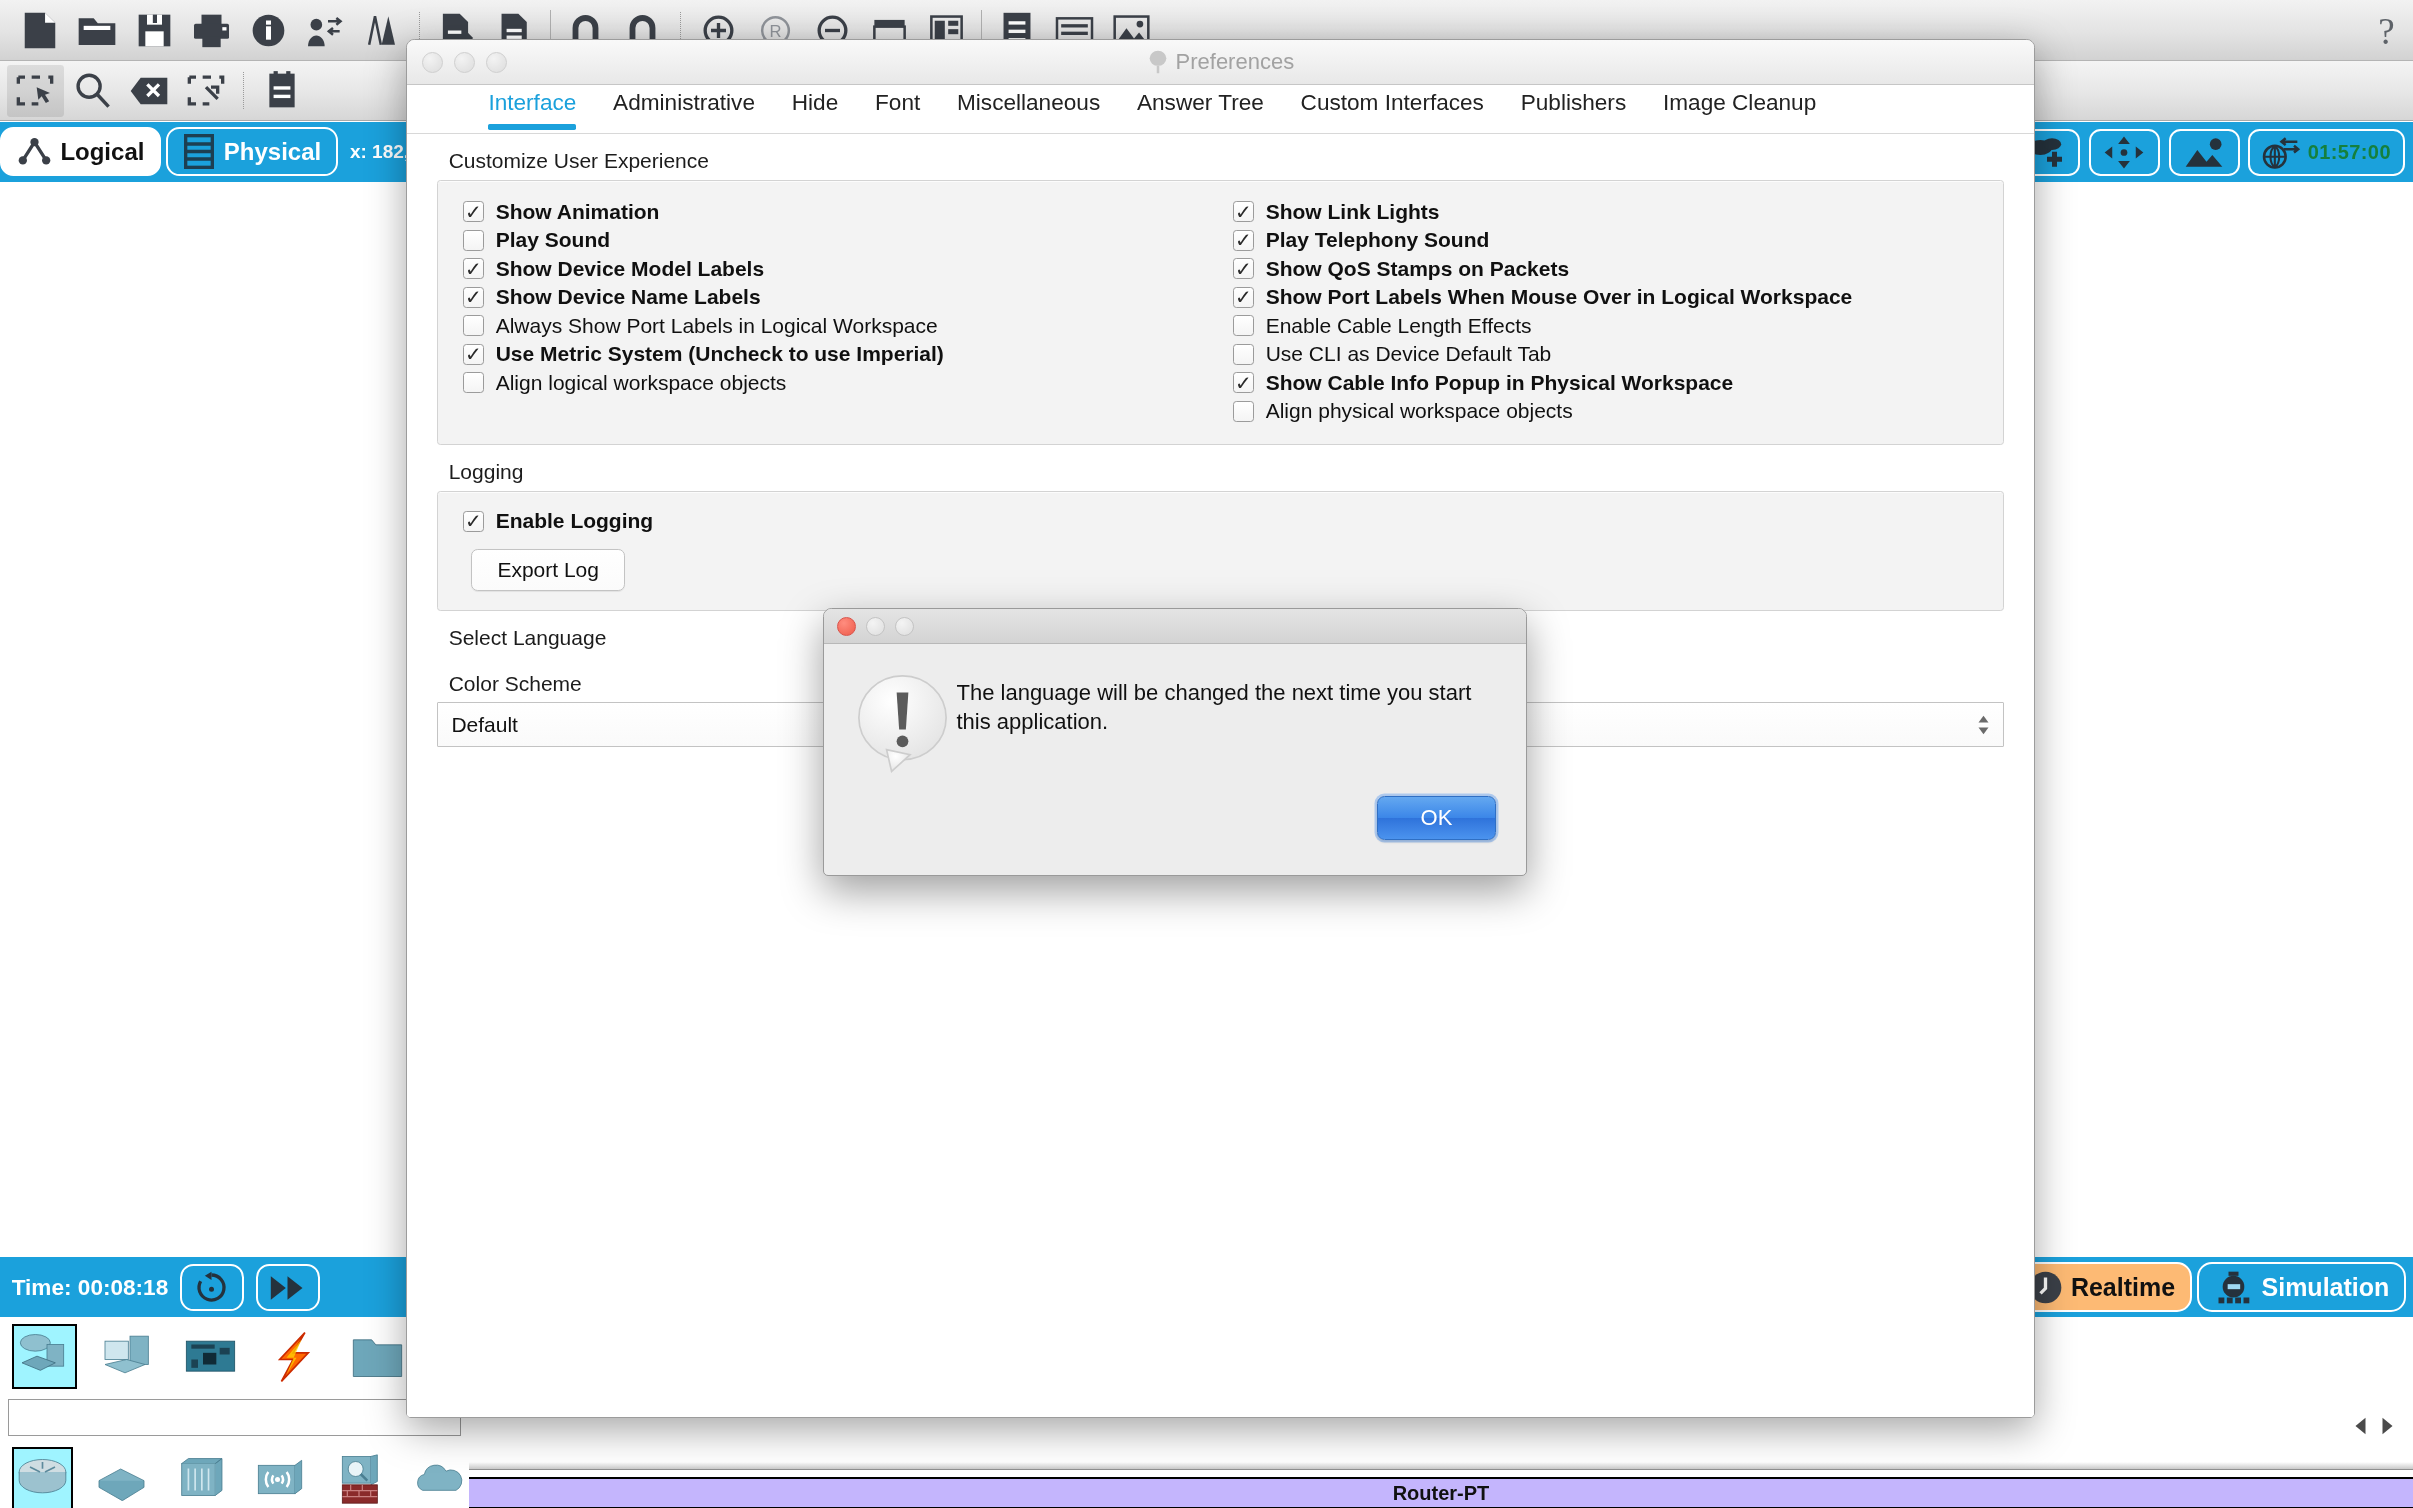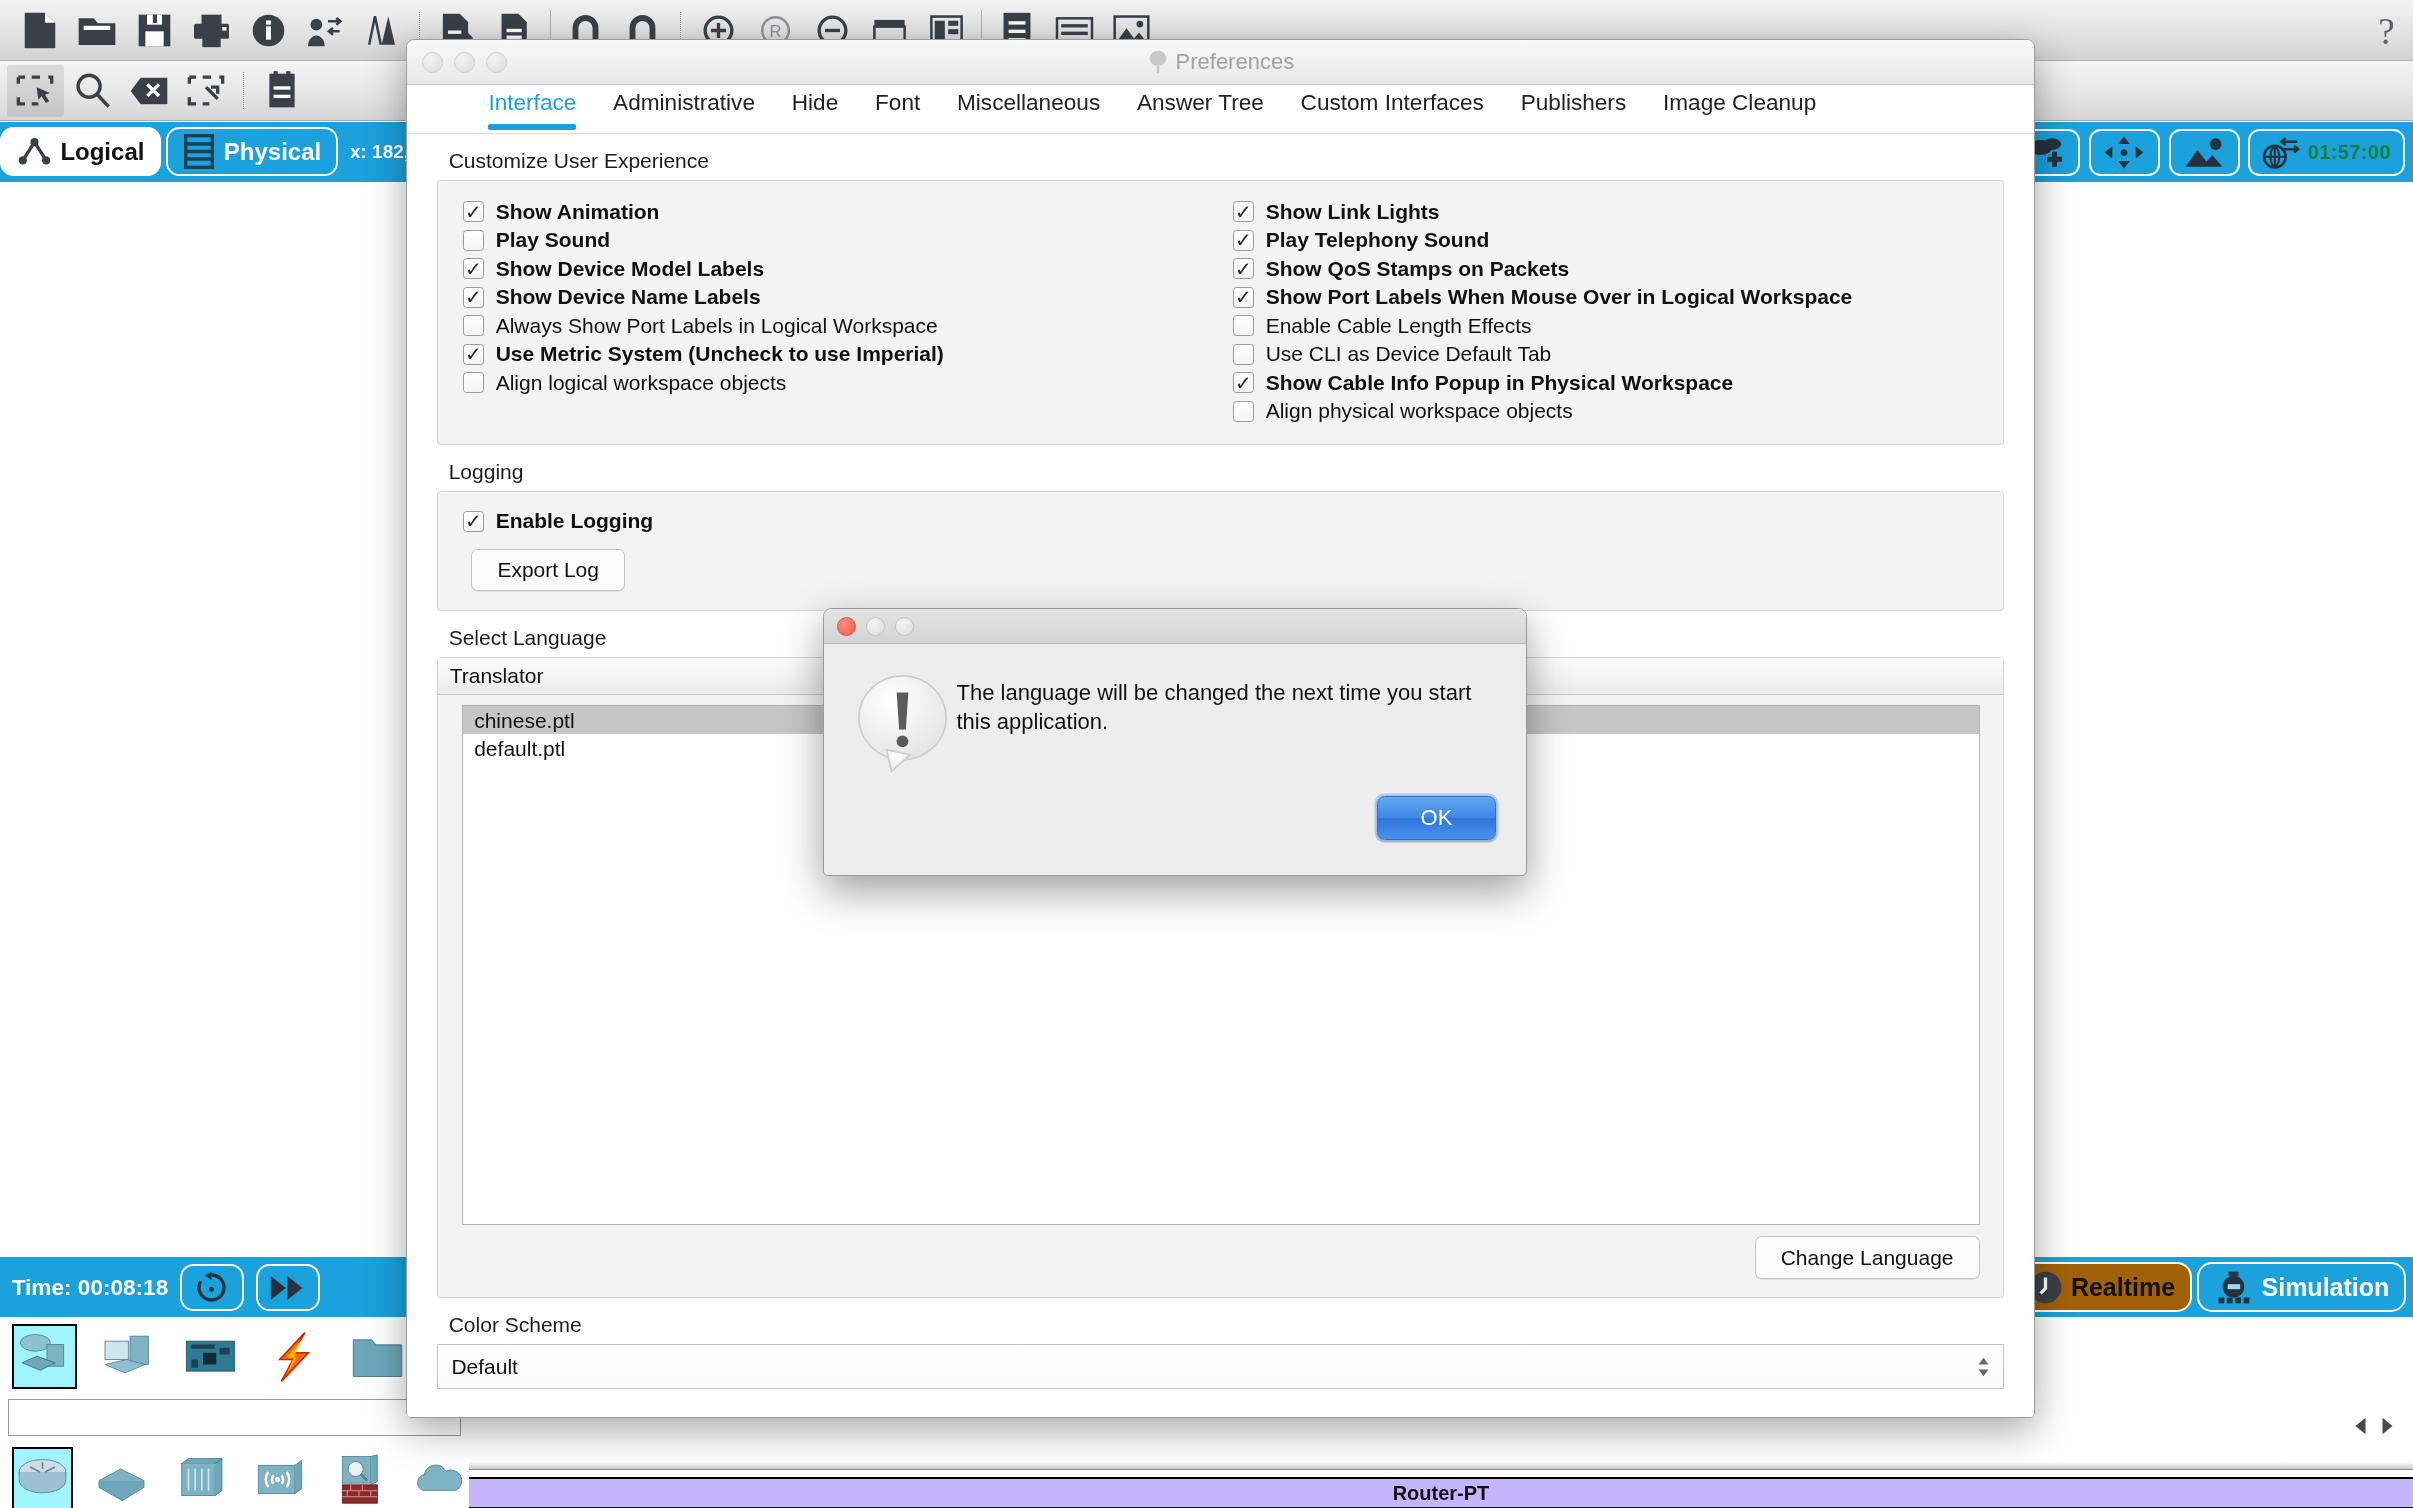--- a/index.html
+++ b/index.html
@@ -75,21 +75,21 @@
   .time-label { color: #ffffff; font-size: 22.6px; font-weight: 700; }
   .circ-btn {
     width: 64px; height: 47px; border: 2.5px solid #ffffff; border-radius: 13.4px;
     display: flex; align-items: center; justify-content: center;
   }
   .rt-group { position: absolute; right: 6.7px; top: 1262px; display: flex; align-items: center; gap: 5px; }
   .rt-pill {
     height: 50px; border-radius: 15px; display: flex; align-items: center; gap: 8.4px;
     padding: 0 15px; font-size: 25px; font-weight: 700; border: 2.5px solid #ffffff;
   }
-  .rt-pill.white { background: #a16207; color: #111; }
+  .rt-pill.white { background: #fdba74; color: #111; }
   .rt-pill.blue { color: #ffffff; }
 
   
   .palette {
     position: absolute; left: 0; top: 1317px; width: 469px; height: 191px; background: #ffffff;
   }
   .pal-row { display: flex; align-items: center; gap: 18.4px; padding-left: 11.7px; height: 79px; }
   .pal-cell { width: 65px; height: 65px; display:flex; align-items:center; justify-content:center; }
   .pal-cell.sel { background: #9ff4ff; border: 2.5px solid #000; }
   .pal-strip { height: 37px; border:0.8px solid #9a9a9a; margin: 3.4px 8.4px; background:#fff; }
@@ -759,34 +759,20 @@
           <div class="cb-row">
             <div class="cbox">
                 <span class="tick">✓</span>
               </div>
             <div class="cb-label bold">Enable Logging</div>
           </div>
           <button class="btn" style="margin-top:13.4px; margin-left: 8.4px;">Export Log</button>
         </div>
 
         <div class="group-title">Select Language</div>
-        <div class="panel" style="padding: 0 0 18.4px 0;">
-          <div class="list-header">
-            <div class="col" style="width: 385px;">Translator</div>
-            <div class="col" style="width: 436px;">C</div>
-            <div class="col" style="flex:1;">http://www.cisco.com</div>
-          </div>
-          <div class="listbox" style="margin: 10px 23.5px 0 23.5px;">
-            <div class="list-item sel">chinese.ptl</div>
-            <div class="list-item">default.ptl</div>
-          </div>
-          <div style="display:flex; justify-content:flex-end; padding: 11.7px 23.5px 0 0;">
-            <button class="btn">Change Language</button>
-          </div>
-        </div>
 
         <div class="group-title">Color Scheme</div>
         <div class="combo" style="margin: 0 0 0 0;">
           <span>Default</span>
           <span class="chev">
             <svg width="15" height="22" viewBox="0 0 18 26">
                 <path d="M9 2l6 8H3z" fill="#6a6a6a"></path>
                 <path d="M9 24l6-8H3z" fill="#6a6a6a"></path>
               </svg>
           </span>

